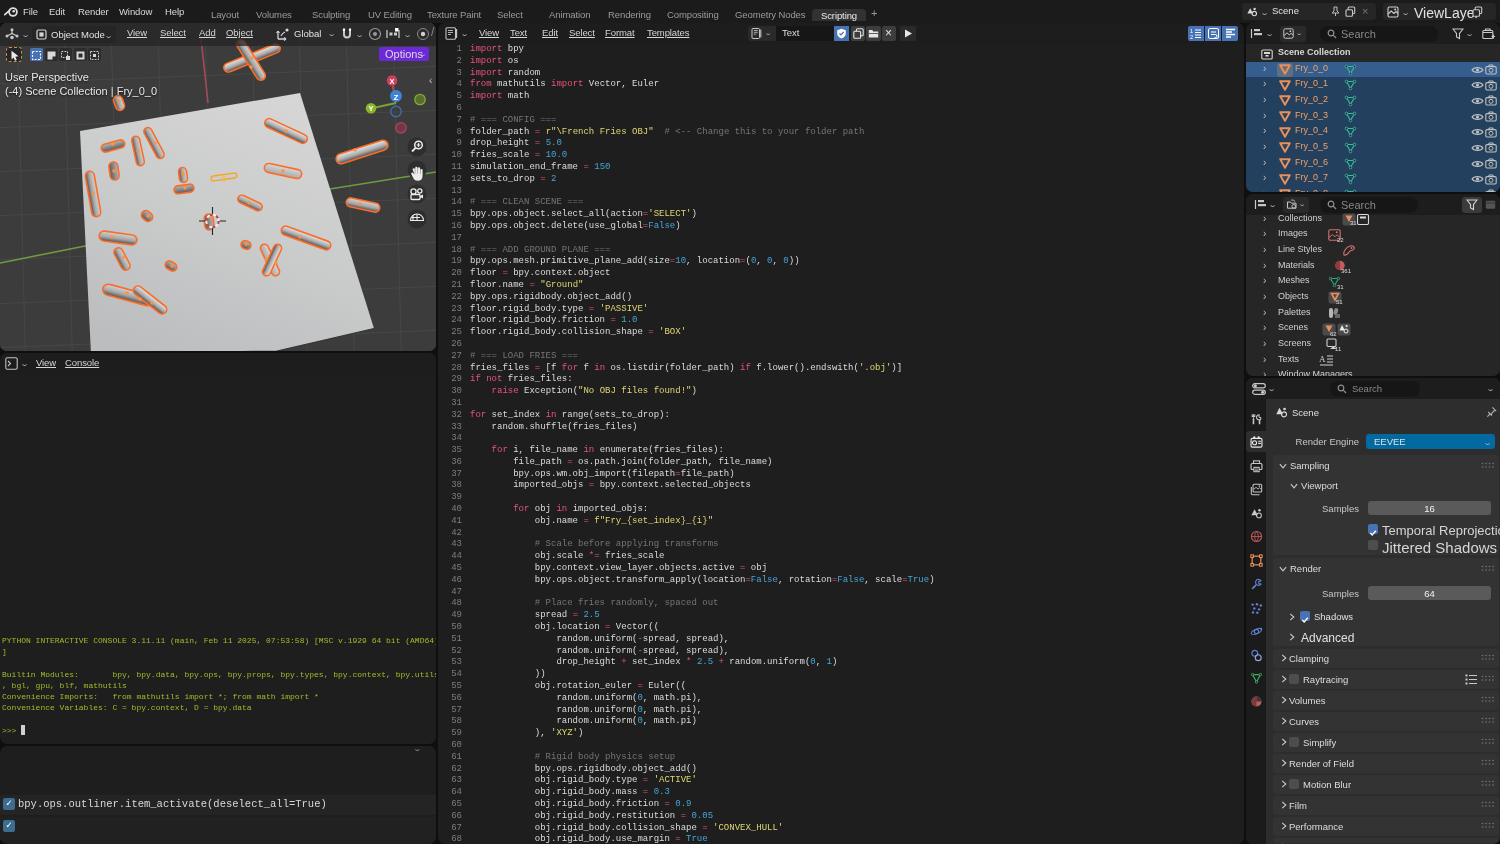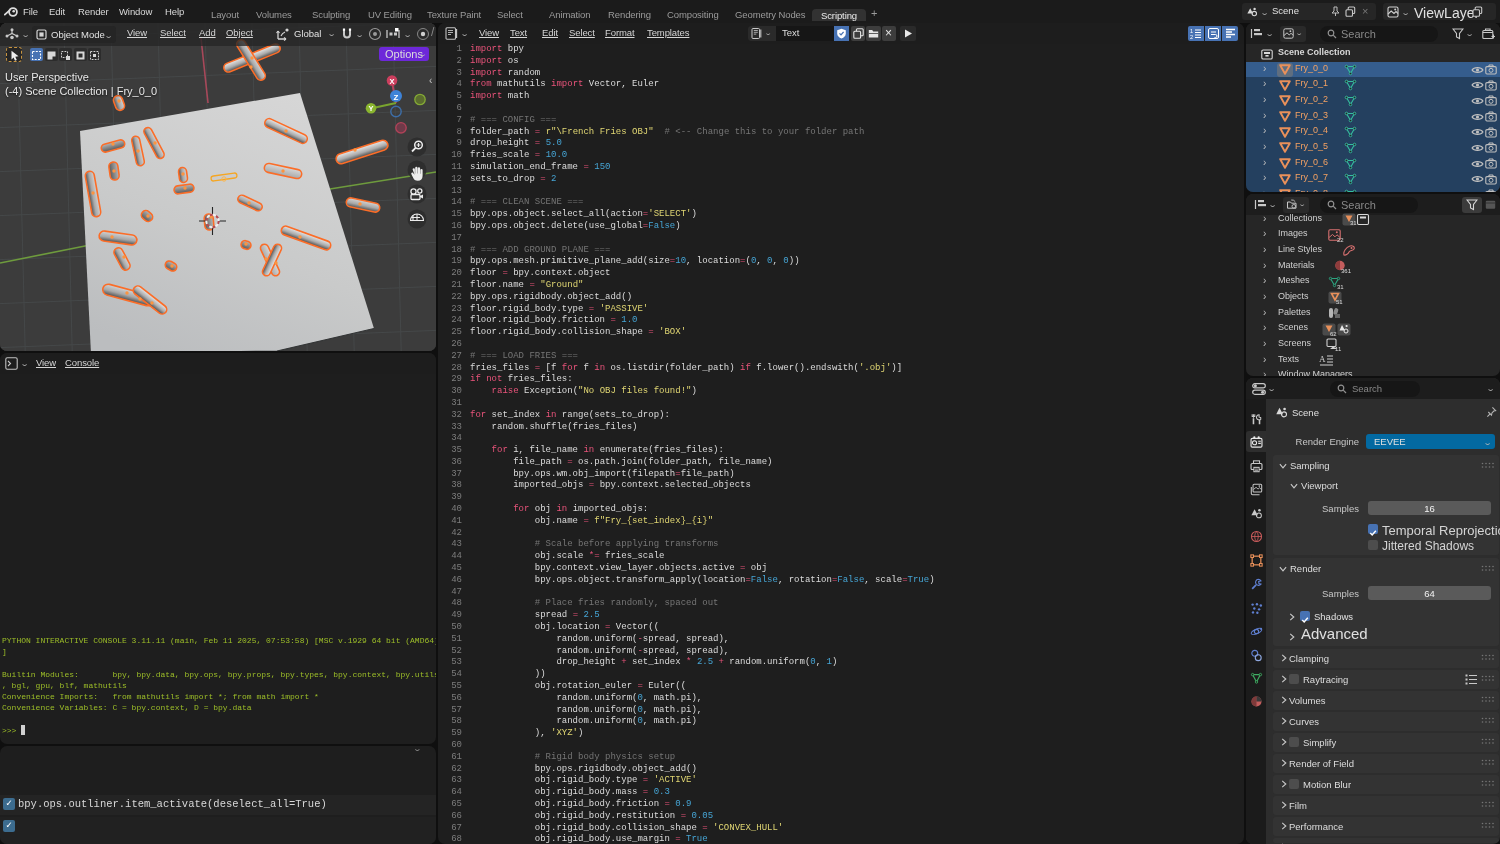--- a/index.html
+++ b/index.html
@@ -1169,21 +1169,21 @@
           <path d="M1 2.5 L4.5 6.5 L8 2.5" stroke="#c8c8c8" stroke-width="1.3" fill="none"></path>
         </svg>
         <span class="phead abs" style="left:28px;top:25px">Viewport</span>
         <span class="abs" style="left:0px;top:48px;width:86px;text-align:right;font-size:9.5px;color:#c8c8c8">Samples</span>
         <div class="abs" style="left:95px;top:46px;width:123px;height:14px;background:#5a5a5a;border-radius:3px;text-align:center;font-size:9.5px;color:#f2f2f2"><span style="position:relative;top:2px">16</span></div>
         <div class="abs" style="left:95px;top:68.5px;width:10px;height:10px;background:#4772b3;border-radius:2px"><svg width="10" height="10" viewBox="0 0 11 11">
             <path d="M2.5 5.5 L4.6 7.6 L8.6 3" stroke="#fff" stroke-width="1.6" fill="none"></path>
           </svg></div>
         <span class="abs" style="left:109px;top:68px;font-size:13px;color:#d5d5d5;white-space:nowrap">Temporal Reprojection</span>
         <div class="abs" style="left:95px;top:84.5px;width:10px;height:10px;background:#4d4d4d;border-radius:2px"></div>
-        <span class="abs" style="left:109px;top:84px;font-size:12px;color:#d5d5d5;white-space:nowrap">Jittered Shadows</span>
+        <span class="abs" style="left:109px;top:84px;font-size:15px;color:#d5d5d5;white-space:nowrap">Jittered Shadows</span>
       </div>
 <div class="panel" style="left:27px;top:179.5px;width:226px;height:88.5px">
         <svg class="abs" style="left:6px;top:7.5px" width="8" height="8" viewBox="0 0 9 9">
           <path d="M1 2.5 L4.5 6.5 L8 2.5" stroke="#c8c8c8" stroke-width="1.3" fill="none"></path>
         </svg>
         <span class="phead abs" style="left:17px;top:5.5px">Render</span>
         <svg class="abs" style="left:208px;top:7.5px" width="14" height="7" viewBox="0 0 14 7">
           <g fill="#767676">
             <circle cx="1.5" cy="1.5" r="0.8"></circle>
             <circle cx="5" cy="1.5" r="0.8"></circle>
@@ -1200,21 +1200,21 @@
         <svg class="abs" style="left:15px;top:55px" width="8" height="8" viewBox="0 0 9 9">
           <path d="M2.5 1 L6.5 4.5 L2.5 8" stroke="#c8c8c8" stroke-width="1.3" fill="none"></path>
         </svg>
         <div class="abs" style="left:27px;top:53.5px;width:10px;height:10px;background:#4772b3;border-radius:2px"><svg width="10" height="10" viewBox="0 0 11 11">
             <path d="M2.5 5.5 L4.6 7.6 L8.6 3" stroke="#fff" stroke-width="1.6" fill="none"></path>
           </svg></div>
         <span class="abs" style="left:41px;top:53px;font-size:9.5px;color:#e0e0e0">Shadows</span>
         <svg class="abs" style="left:15px;top:75px" width="8" height="8" viewBox="0 0 9 9">
           <path d="M2.5 1 L6.5 4.5 L2.5 8" stroke="#c8c8c8" stroke-width="1.3" fill="none"></path>
         </svg>
-        <span class="abs" style="left:28px;top:67px;font-size:15px;color:#e0e0e0">Advanced</span>
+        <span class="abs" style="left:28px;top:73px;font-size:12px;color:#e0e0e0">Advanced</span>
       </div>
 <div class="panel" style="left:27px;top:270.5px;width:226px;height:19px">
         <svg class="abs" style="left:7px;top:5.5px" width="8" height="8" viewBox="0 0 9 9">
           <path d="M2.5 1 L6.5 4.5 L2.5 8" stroke="#c8c8c8" stroke-width="1.3" fill="none"></path>
         </svg>
         <span class="phead abs" style="left:16px;top:4px">Clamping</span>
         <svg class="abs" style="left:208px;top:5.5px" width="14" height="7" viewBox="0 0 14 7">
           <g fill="#767676">
             <circle cx="1.5" cy="1.5" r="0.8"></circle>
             <circle cx="5" cy="1.5" r="0.8"></circle>

